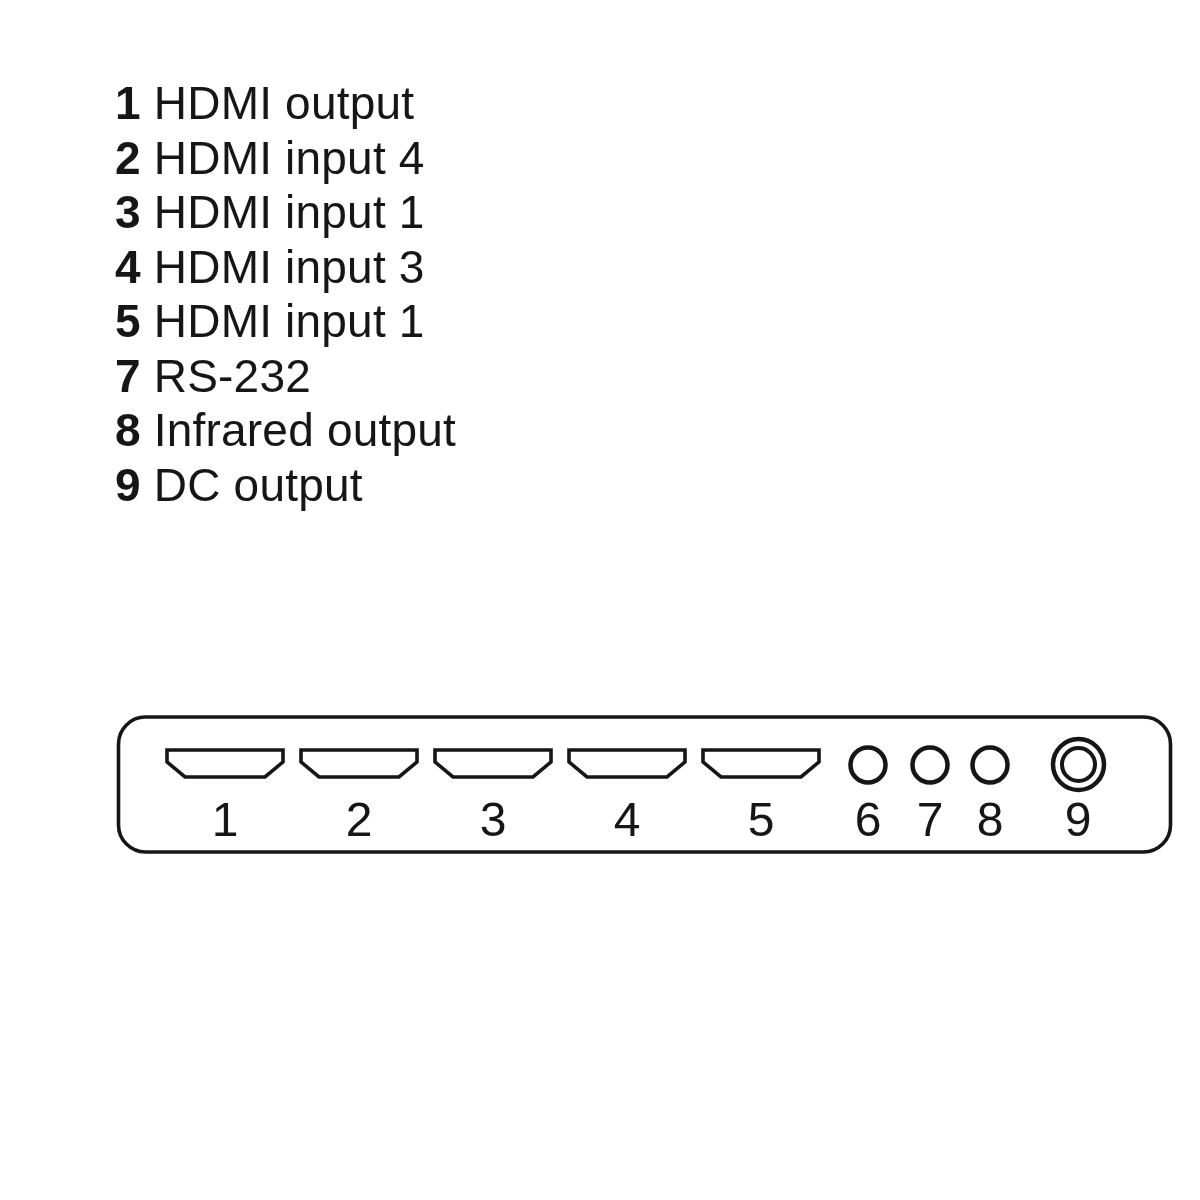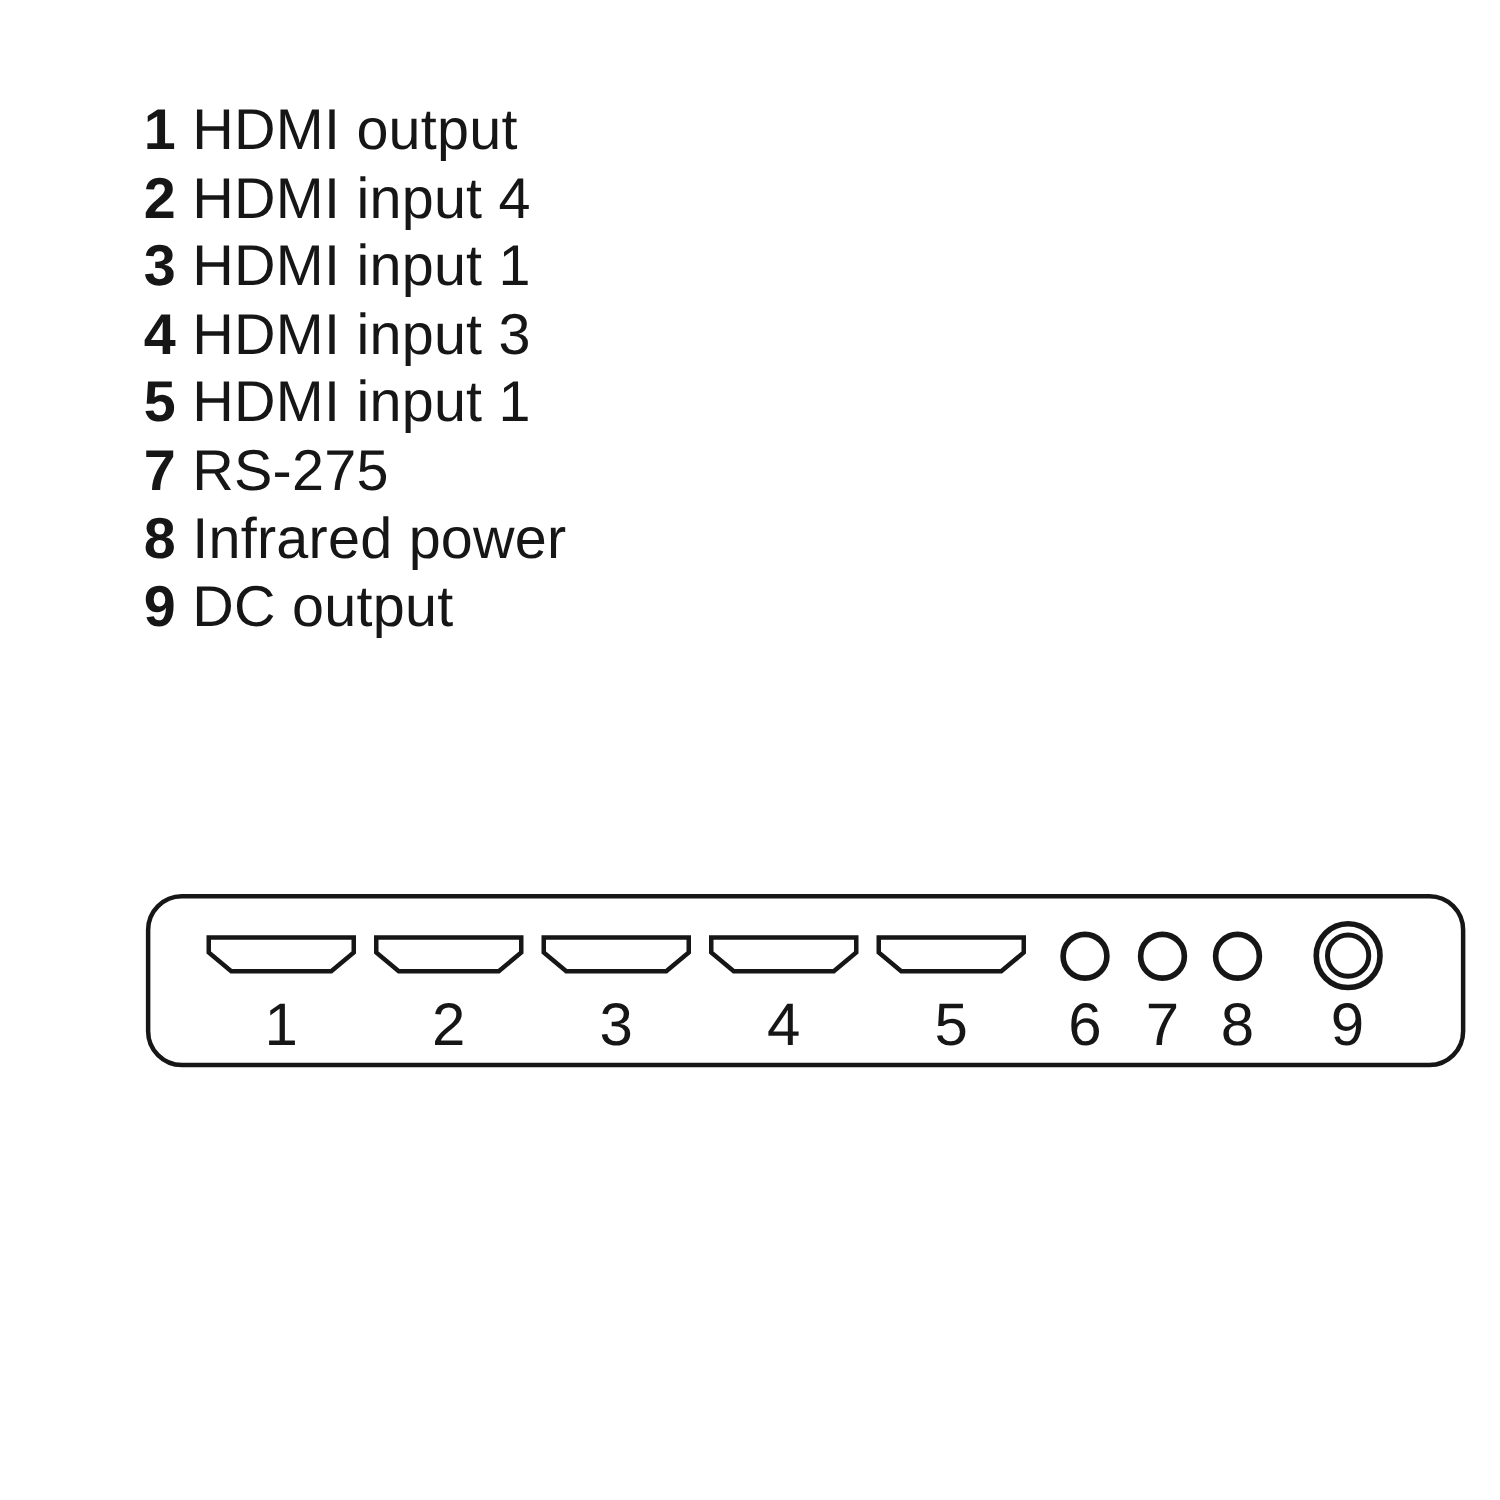--- a/index.html
+++ b/index.html
@@ -55,22 +55,22 @@
 <body>
 
 <div class="page">
 
   <ul class="legend">
     <li class="legend-item"><span class="num">1</span><span class="lbl">HDMI output</span></li>
     <li class="legend-item"><span class="num">2</span><span class="lbl">HDMI input 4</span></li>
     <li class="legend-item"><span class="num">3</span><span class="lbl">HDMI input 1</span></li>
     <li class="legend-item"><span class="num">4</span><span class="lbl">HDMI input 3</span></li>
     <li class="legend-item"><span class="num">5</span><span class="lbl">HDMI input 1</span></li>
-    <li class="legend-item"><span class="num">7</span><span class="lbl">RS-275</span></li>
-    <li class="legend-item"><span class="num">8</span><span class="lbl">Infrared power</span></li>
+    <li class="legend-item"><span class="num">7</span><span class="lbl">RS-232</span></li>
+    <li class="legend-item"><span class="num">8</span><span class="lbl">Infrared output</span></li>
     <li class="legend-item"><span class="num">9</span><span class="lbl">DC output</span></li>
   </ul>
 
   <svg class="panel-svg" viewBox="0 0 1200 1200" aria-hidden="true">
 
     <rect class="outline" x="74.5" y="717" width="1052" height="135" rx="27" ry="27" stroke-width="3.6"></rect>
 
     <path class="outline" stroke-width="3.6" d="M123 750 L239 750 L239 762 L221 777 L141 777 L123 762 Z"></path>
     <path class="outline" stroke-width="3.6" d="M257 750 L373 750 L373 762 L355 777 L275 777 L257 762 Z"></path>
     <path class="outline" stroke-width="3.6" d="M391 750 L507 750 L507 762 L489 777 L409 777 L391 762 Z"></path>

